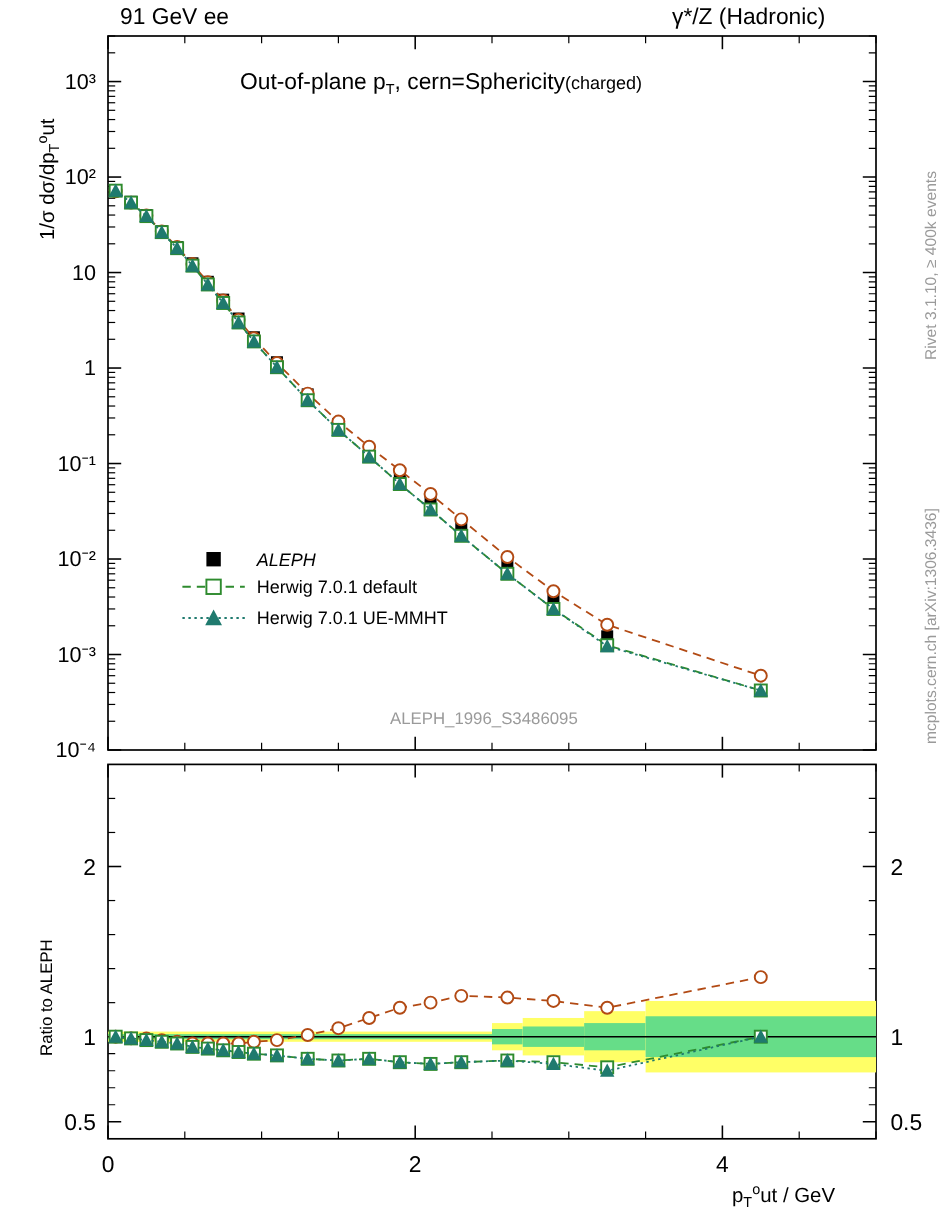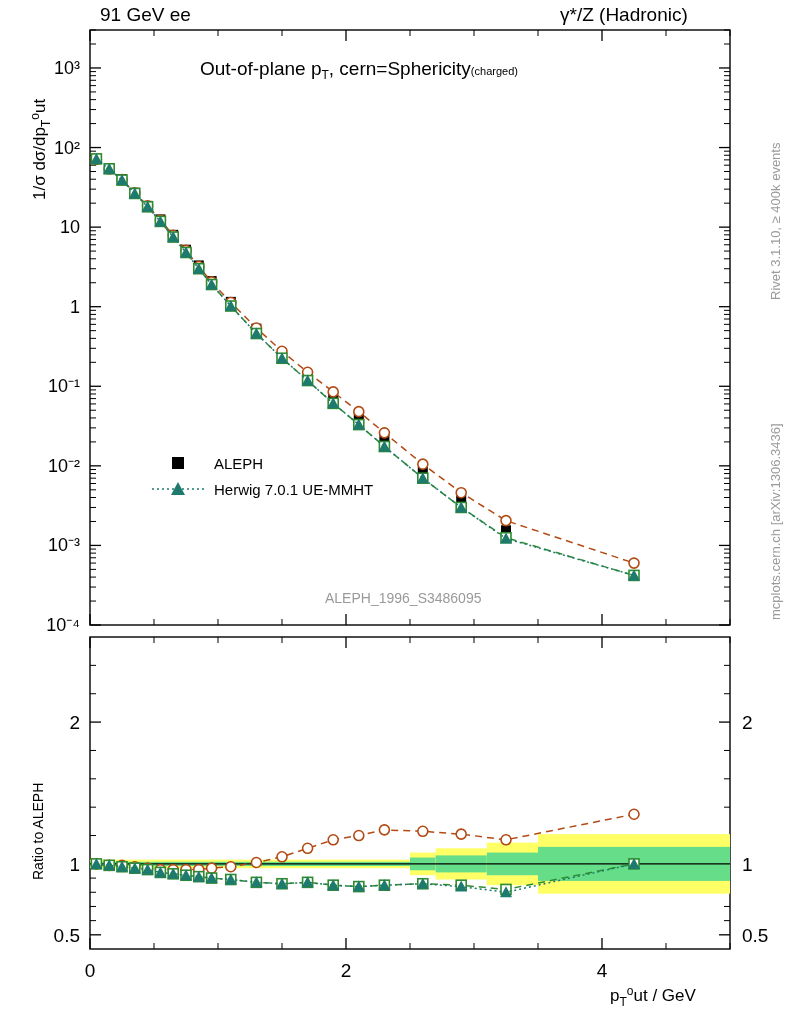--- a/index.html
+++ b/index.html
@@ -30,21 +30,21 @@
     <span class="axlbl">1/σ dσ/dp</span><sub style="font-size:12px;">T</sub><sup style="font-size:12px;">o</sup><span class="axlbl">ut</span>
   </div>
 
   <div class="abs vert" style="left:30px;top:880px;transform:rotate(-90deg);font-size:14px;">Ratio to ALEPH</div>
 
   <div class="abs" style="left:610px;top:984px;">
     <span class="axlbl">p</span><sub style="font-size:12px;">T</sub><sup style="font-size:12px;">o</sup><span class="axlbl">ut / GeV</span>
   </div>
 
   <div class="abs" style="left:200px;top:58px;">
-    <span style="font-size:19px;">Out-of-plane p</span><sub style="font-size:12px;">T</sub><span style="font-size:19px;">, cern=Sphericity</span><span style="font-size:11px;margin-top:33px;">(charged)</span>
+    <span style="font-size:19px;">Out-of-plane p</span><sub style="font-size:12px;">T</sub><span style="font-size:19px;">, cern=Sphericity</span><span style="font-size:15px;margin-top:33px;">(charged)</span>
   </div>
 
   <div class="abs grey" style="left:325px;top:590px;font-size:14px;">ALEPH_1996_S3486095</div>
 
   <svg class="abs" style="left:0;top:0;" width="786" height="1024">
     <g id="axes-main">
       <rect x="90" y="30" width="640" height="595" fill="none" stroke="#000" stroke-width="1.4"></rect>
     </g>
     <g id="axes-ratio">
       <rect x="90" y="637" width="640" height="312" fill="none" stroke="#000" stroke-width="1.4"></rect>
@@ -440,25 +440,32 @@
         <text x="742" y="870.9090909090909" text-anchor="start" font-size="19" font-family="&quot;Liberation Sans&quot;, sans-serif" fill="#000">1</text>
         <text x="80" y="941.8181818181819" text-anchor="end" font-size="19" font-family="&quot;Liberation Sans&quot;, sans-serif" fill="#000">0.5</text>
         <text x="742" y="941.8181818181819" text-anchor="start" font-size="19" font-family="&quot;Liberation Sans&quot;, sans-serif" fill="#000">0.5</text>
         <text x="90" y="977" text-anchor="middle" font-size="19" font-family="&quot;Liberation Sans&quot;, sans-serif" fill="#000">0</text>
         <text x="346" y="977" text-anchor="middle" font-size="19" font-family="&quot;Liberation Sans&quot;, sans-serif" fill="#000">2</text>
         <text x="602" y="977" text-anchor="middle" font-size="19" font-family="&quot;Liberation Sans&quot;, sans-serif" fill="#000">4</text>
       </g>
   </svg>
 
   <div class="abs" style="left:150px;top:450px;">
-    <div style="display:flex;align-items:center;height:26px;">
+    <div style="display:flex;align-items:flex-end;height:26px;font-style:italic;">
       <svg width="64" height="20">
           <rect x="22" y="4" width="12" height="12" fill="#000"></rect>
         </svg>
       <span class="legtxt">ALEPH</span>
+    </div>
+    <div style="display:flex;align-items:center;height:26px;">
+      <svg width="64" height="20">
+        <line x1="2" y1="10" x2="54" y2="10" stroke="#2e8b2e" stroke-width="1.6" stroke-dasharray="7,5"></line>
+        <rect x="22" y="4" width="12" height="12" fill="#fff" stroke="#2e8b2e" stroke-width="1.6"></rect>
+      </svg>
+      <span class="legtxt">Herwig 7.0.1 default</span>
     </div>
     <div style="display:flex;align-items:center;height:26px;">
       <svg width="64" height="20">
         <line x1="2" y1="10" x2="54" y2="10" stroke="#1f7a6e" stroke-width="1.6" stroke-dasharray="2,3"></line>
         <polygon points="28,3 35,16 21,16" fill="#1f7a6e"></polygon>
       </svg>
       <span class="legtxt">Herwig 7.0.1 UE-MMHT</span>
     </div>
   </div>
 

